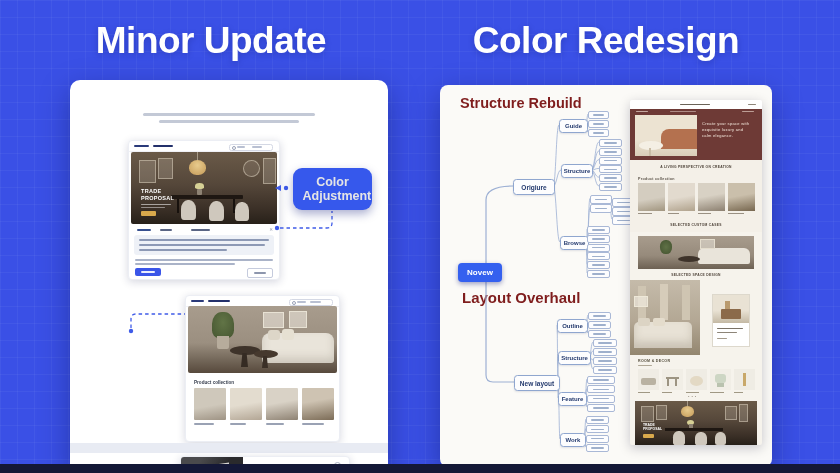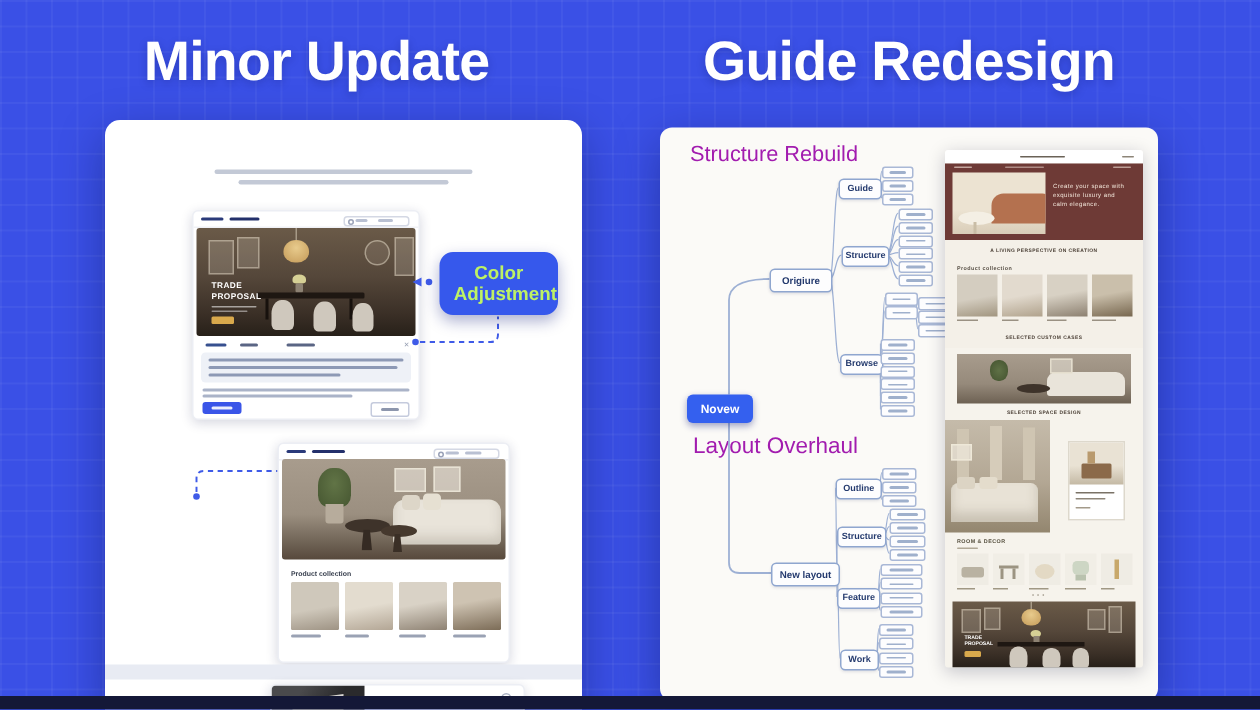--- a/index.html
+++ b/index.html
@@ -21,53 +21,53 @@
     font-size:37px;font-weight:700;letter-spacing:-.5px;text-align:center;line-height:46px;
     text-shadow:0 2px 6px rgba(10,20,90,.25);
   }
   .panel{position:absolute;box-shadow:0 10px 30px rgba(5,12,60,.35)}
   .panel-left{left:70px;top:80px;width:318px;height:393px;background:#ffffff;border-radius:10px 10px 0 0}
   .panel-right{left:440px;top:85px;width:332px;height:382px;background:#fbfaf7;border-radius:8px}
   .bar{position:absolute;background:#c3c9d6;border-radius:2px}
   .card{position:absolute;background:#fff;border:.5px solid #eceef4;border-radius:4px;
         box-shadow:0 2px 8px rgba(20,30,80,.18)}
   .callout{
-    position:absolute;background:#3658ec;border-radius:9px;color:#bef264;
+    position:absolute;background:#3658ec;border-radius:9px;color:#e5e5e5;
     font-weight:700;font-size:12.5px;line-height:1.12;text-align:center;
     display:flex;align-items:center;justify-content:center;
     box-shadow:0 4px 10px rgba(15,25,120,.35);
   }
   .photo-dark{position:absolute;border-radius:2px;overflow:hidden;
     background:linear-gradient(180deg,#6a5a48 0%,#55473a 45%,#3a2f26 80%,#272019 100%)}
   .photo-living{position:absolute;border-radius:2px;overflow:hidden;
     background:linear-gradient(180deg,#a89c8d 0%,#9b8f80 55%,#74685a 80%,#57493c 100%)}
   .pframe{position:absolute;background:rgba(215,205,190,.22);border:1px solid rgba(235,225,205,.45)}
   .chair{position:absolute;background:#cfc8bd;border-radius:45% 45% 20% 20%}
   .mm-node{position:absolute;display:flex;align-items:center;justify-content:center;
     background:#fdfdfe;border:1px solid #8fa6cf;border-radius:3.5px;color:#243a6e;
     font-weight:700;white-space:nowrap;box-shadow:0 1px 2px rgba(30,40,90,.12)}
   .mm-root{background:#3460ef;border:none;color:#fff;font-size:8px;border-radius:4px;
     box-shadow:0 2px 5px rgba(15,25,120,.4)}
   .mm-main{font-size:6.5px}
   .mm-sub{font-size:6px}
   .mm-leaf{border:.7px solid #a9b8d6;border-radius:2px;box-shadow:none}
   .mm-leaf i{display:block;width:60%;height:1.5px;background:#9fb0cc;border-radius:1px}
-  .rp-heading{position:absolute;color:#a21caf;font-weight:400}
+  .rp-heading{position:absolute;color:#7f1d1d;font-weight:700}
   .site{position:absolute;left:190px;top:15px;width:132px;height:345px;background:#f6f3ec;
     border-radius:2px;overflow:hidden;box-shadow:0 3px 12px rgba(5,10,40,.22)}
   .microtext{color:#4a3f35;letter-spacing:.3px}
   .thumb{border-radius:1px}
   .gold-chip{position:absolute;background:#d9a94c;border-radius:1px}
   .bottom-strip{position:absolute;left:0;bottom:0;width:840px;height:9px;background:#141837;z-index:60}
 </style>
 </head>
 <body>
 
 <div class="title" style="left:52px;width:318px">Minor Update</div>
-<div class="title" style="left:440px;width:332px">Guide Redesign</div>
+<div class="title" style="left:440px;width:332px">Color Redesign</div>
 
 <div class="panel panel-left">
 
 
   <div class="bar" style="left:73px;top:33px;width:172px;height:3.2px"></div>
   <div class="bar" style="left:89px;top:39.5px;width:140px;height:3.2px"></div>
 
   <div class="card" style="left:58px;top:60px;width:150px;height:138px">
     <div class="abs" style="left:0;top:0;width:150px;height:10px;border-bottom:.5px solid #f0f1f6">
       <div class="bar" style="left:5px;top:4px;width:15px;height:2.4px;background:#2a3a7a"></div>

